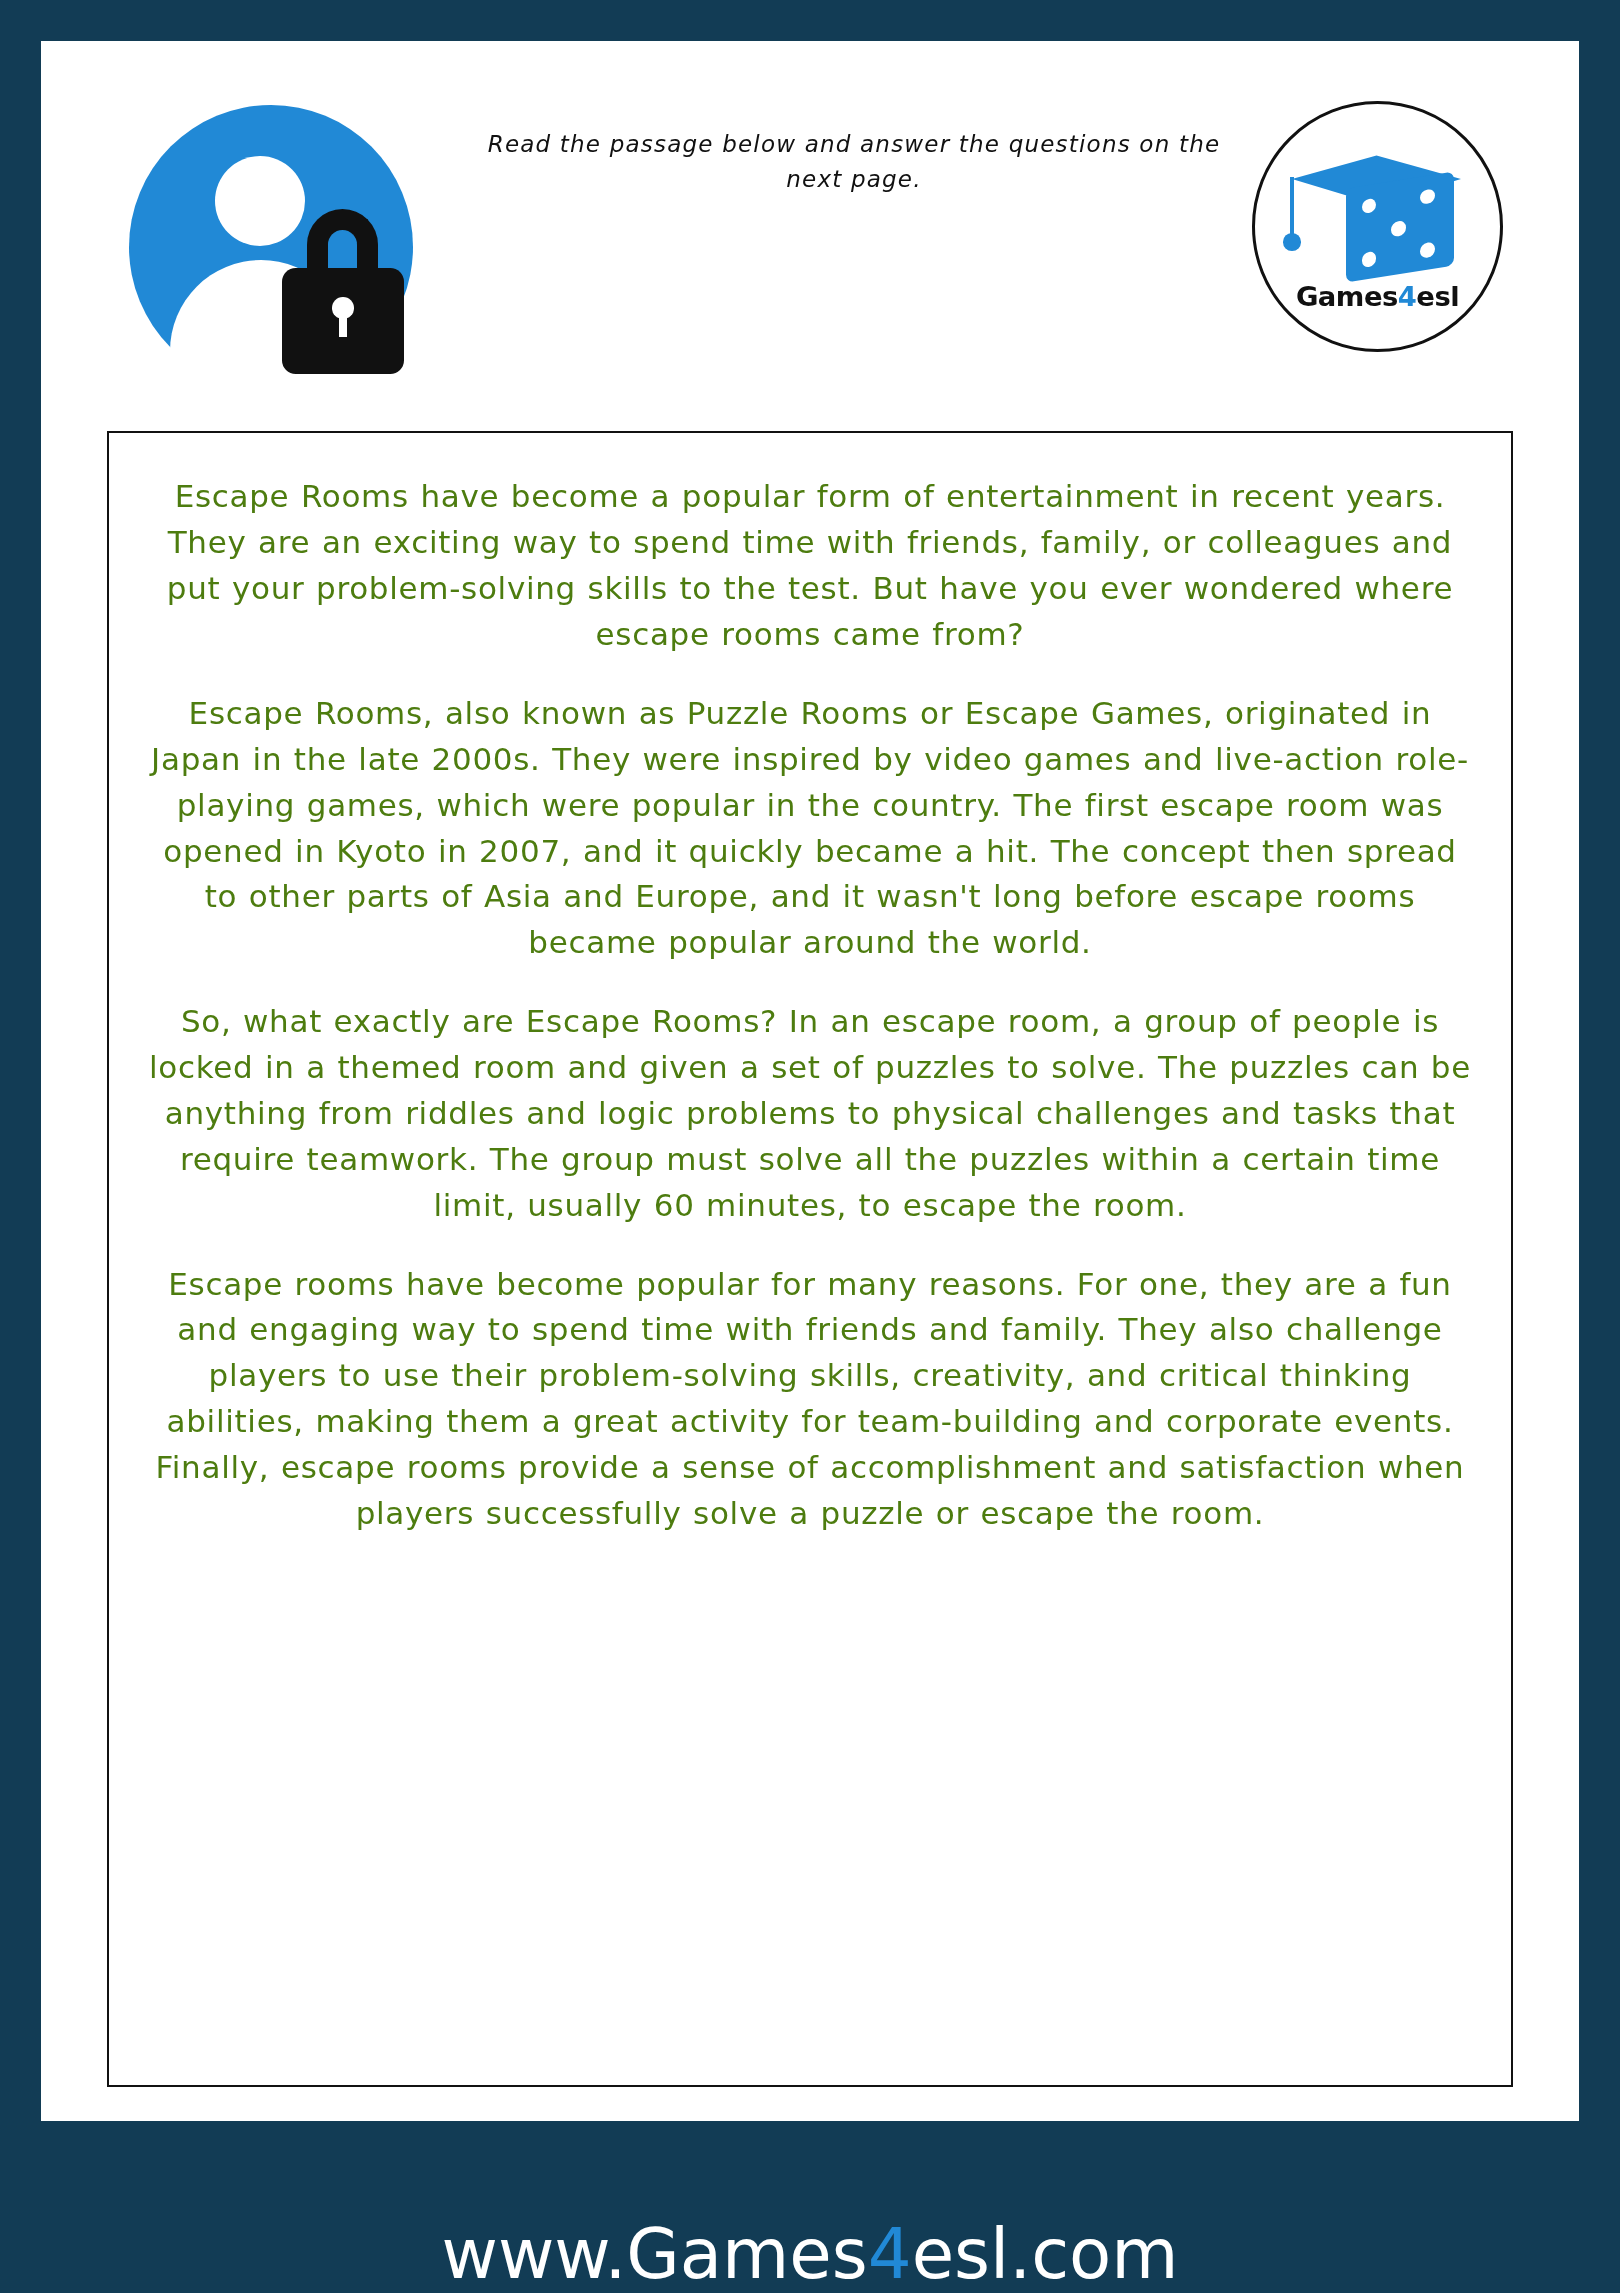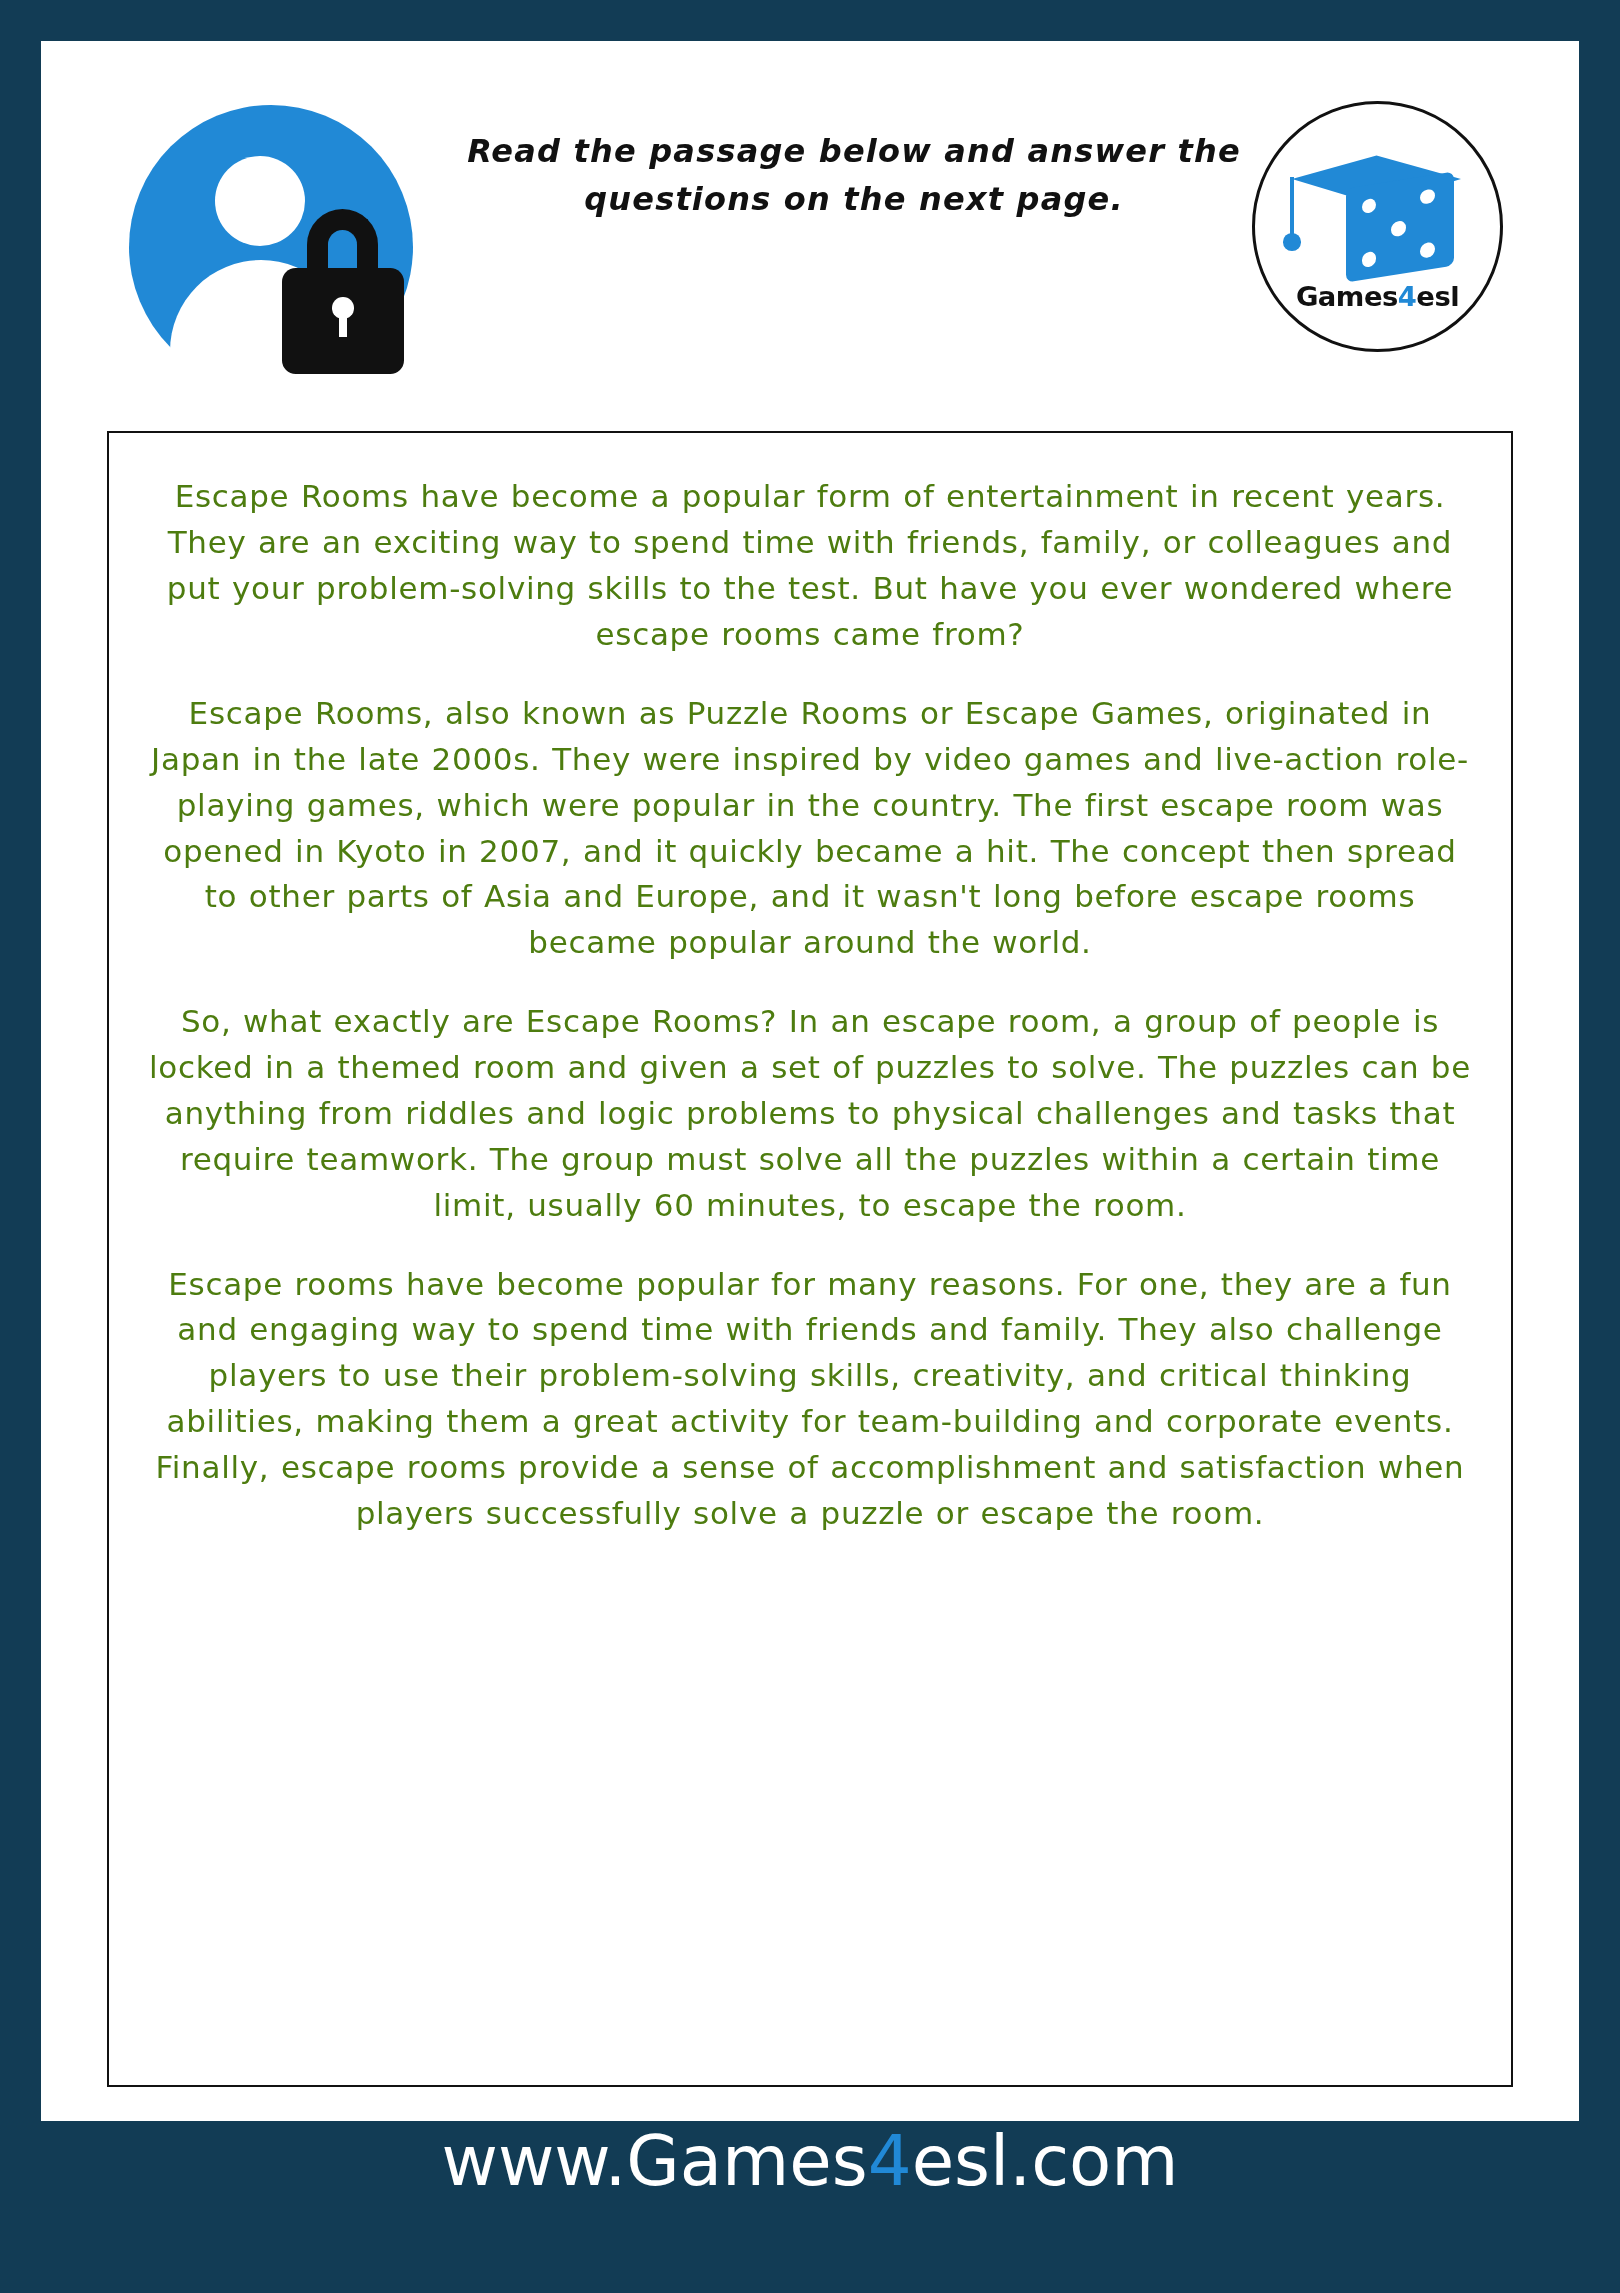--- a/index.html
+++ b/index.html
@@ -103,23 +103,23 @@
     font-family: "DejaVu Sans", sans-serif;
     font-weight: bold;
     font-size: 84px;
     letter-spacing: -1px;
     color: #111111;
     line-height: 1;
     margin: 0 0 29px 0;
   }
   .doc-subtitle {
     font-family: "DejaVu Sans", sans-serif;
-    font-weight: bold;
+    font-weight: normal;
     font-style: italic;
-    font-size: 32px;
+    font-size: 23px;
     letter-spacing: 1.2px;
     color: #111111;
     line-height: 1.5;
     margin: 0;
     padding: 0 54px;
   }
   .logo {
     position: absolute;
     right: 37px;
     top: 33px;
@@ -198,21 +198,21 @@
   }
   .passage-box p:last-child { margin-bottom: 14px; }
 
   
   .footer {
     position: absolute;
     left: 0; right: 0;
     bottom: 0;
     height: 173px;
     display: flex;
-    align-items: flex-start;
+    align-items: flex-end;
     justify-content: center;
   }
   .footer-text {
     font-family: "DejaVu Sans", sans-serif;
     font-size: 69px;
     color: #ffffff;
     letter-spacing: 0px;
   }
   .footer-text .accent { color: #2189d6; }
 </style>

